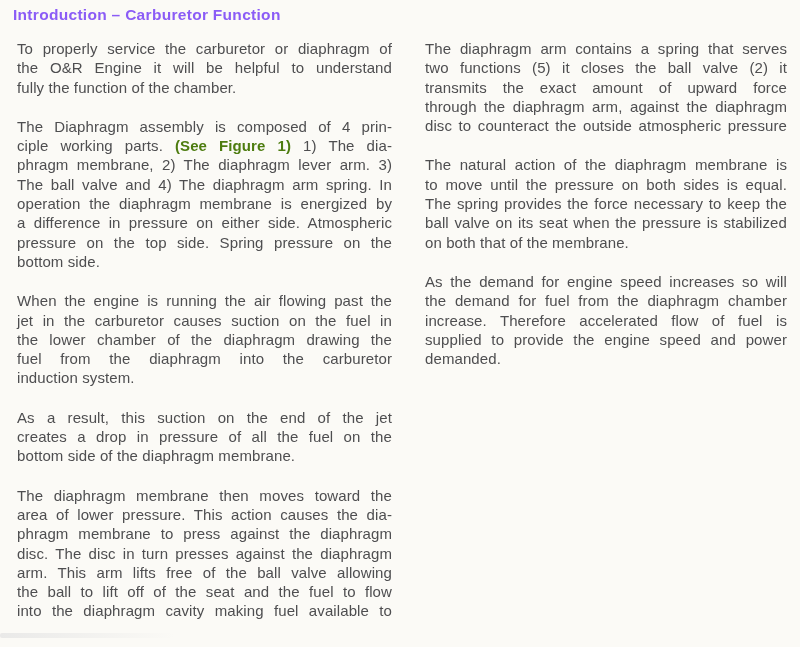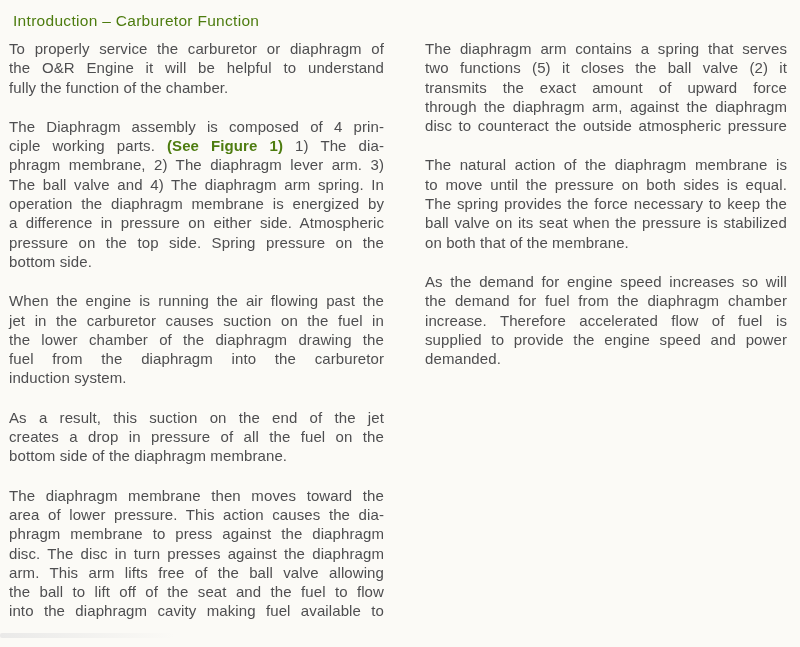--- a/index.html
+++ b/index.html
@@ -12,35 +12,35 @@
     width: 800px;
     height: 647px;
     background: #fbfaf6;
     overflow: hidden;
     font-family: "Liberation Sans", "DejaVu Sans", sans-serif;
     color: #4e4e50;
   }
   .page-title {
     position: absolute;
     left: 13px;
-    top: 12px;
+    top: 6px;
     font-size: 15.5px;
-    font-weight: normal;
-    color: #4d7c0f;
+    font-weight: bold;
+    color: #8b5cf6;
     letter-spacing: 0.3px;
     white-space: nowrap;
   }
   .col {
     position: absolute;
     top: 39px;
     font-size: 15px;
     line-height: 19.3px;
     letter-spacing: 0.1px;
   }
-  .col-left  { left: 9px;  width: 375px; }
+  .col-left  { left: 17px;  width: 375px; }
   .col-right { left: 425px; width: 362px; }
   .para { margin: 0 0 20px 0; }
   .para:last-child { margin-bottom: 0; }
   .line {
     white-space: nowrap;
     text-align: justify;
     text-align-last: justify;
   }
   .line.last {
     text-align-last: left;

